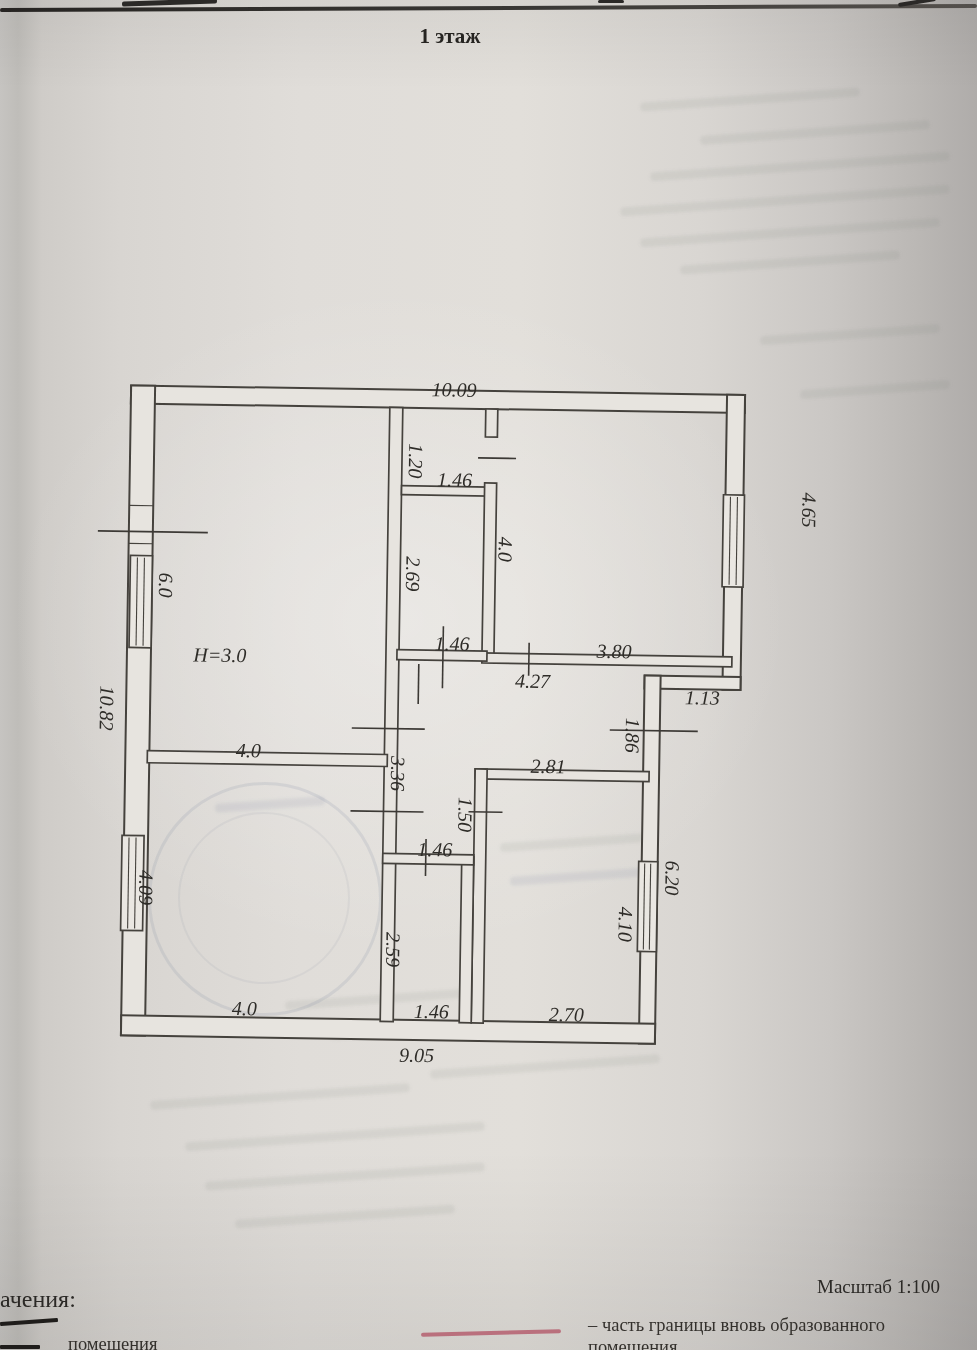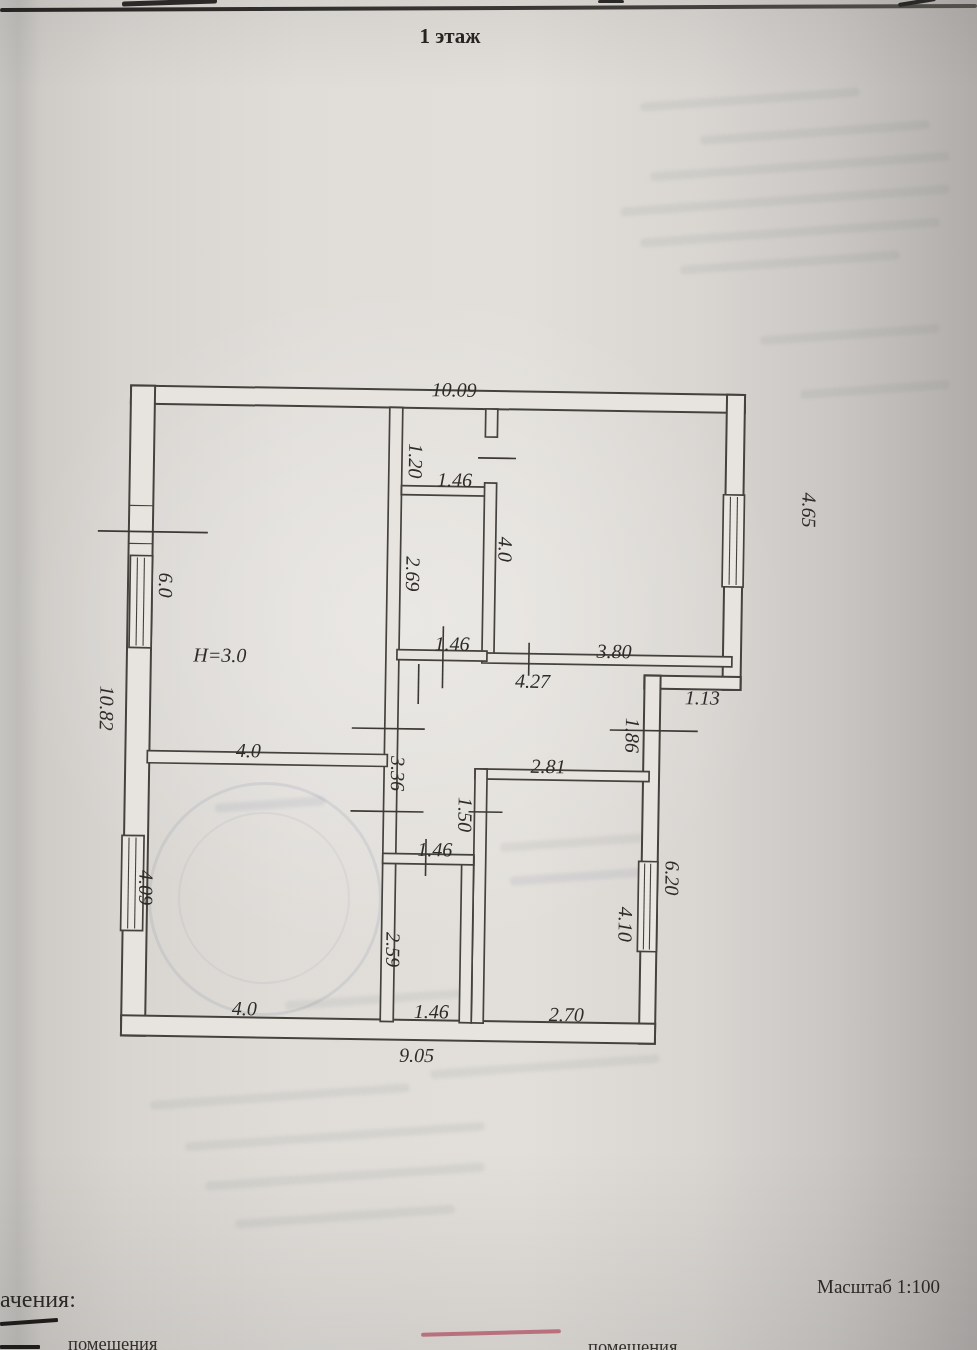--- a/index.html
+++ b/index.html
@@ -150,16 +150,17 @@
     <div class="dim v" style="left:365px;top:939px;">2.59</div>
     <div class="dim v" style="left:597px;top:910px;">4.10</div>
     <div class="dim v" style="left:643px;top:863px;">6.20</div>
   </div>
 
   <div class="abs legend-head" style="left:0;top:1286px;">ачения:</div>
   <div class="abs swatch-existing" style="left:0;top:1320px;width:58px;transform:rotate(-4deg);"></div>
   <div class="abs swatch-existing" style="left:0;top:1345px;width:40px;"></div>
   <div class="abs legend-text" style="left:68px;top:1333px;">помещения</div>
   <div class="abs swatch-new" style="left:421px;top:1331px;width:140px;transform:rotate(-1.5deg);"></div>
+  <div class="abs legend-text" style="left:588px;top:1314px;">– часть границы вновь образованного</div>
   <div class="abs legend-text" style="left:588px;top:1336px;">помещения</div>
   <div class="abs scale" style="left:795px;top:1276px;margin-left:22px;">Масштаб 1:100</div>
 
 </div>
 
 </body></html>

